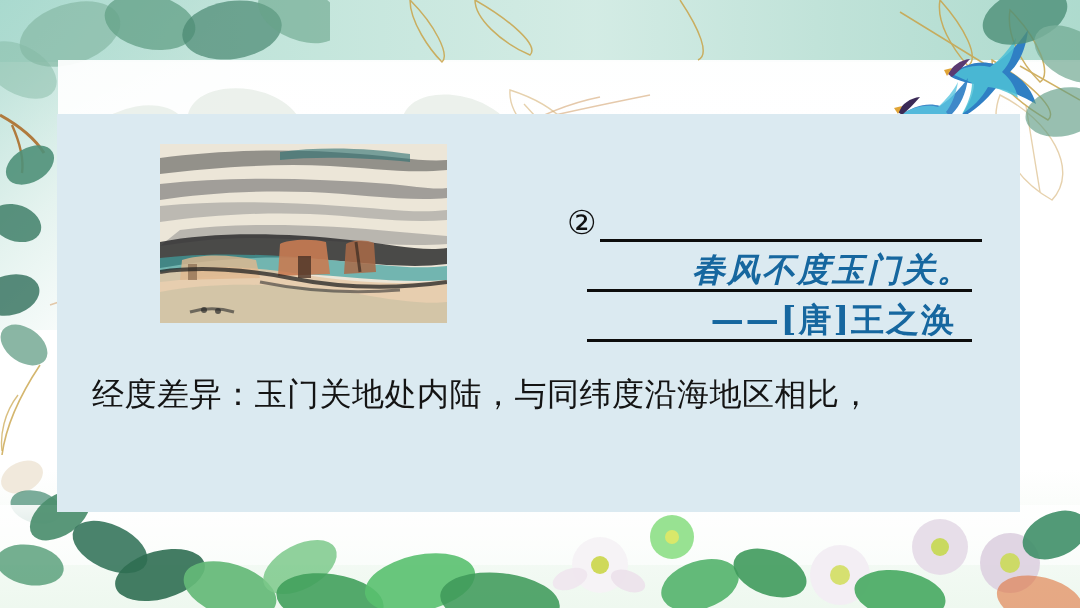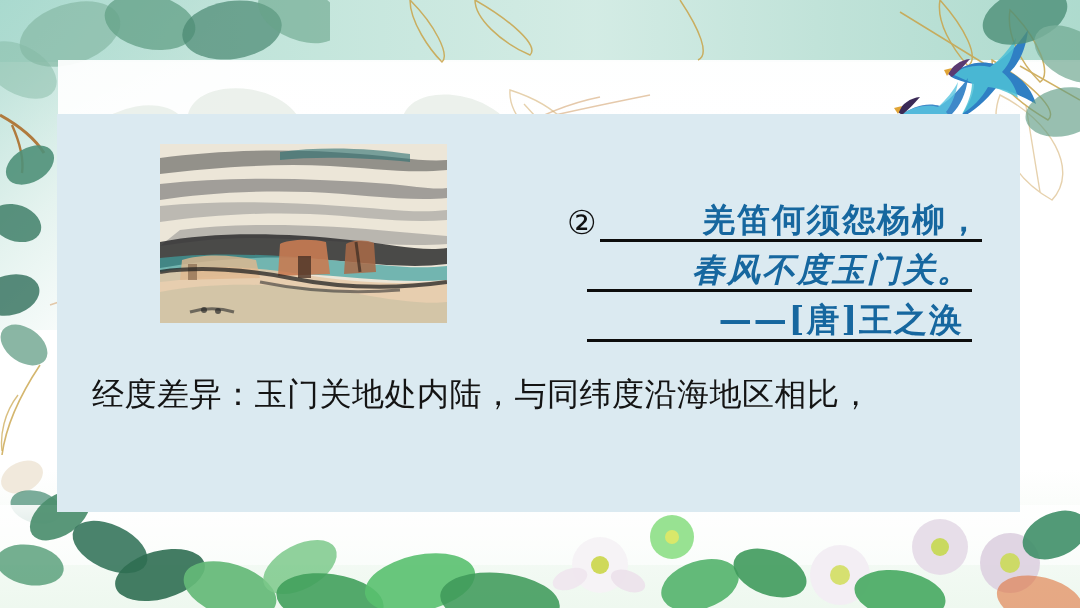--- a/index.html
+++ b/index.html
@@ -315,31 +315,30 @@
         <circle cx="44" cy="166" r="3" fill="#2a2a2a" opacity=".7"></circle>
         <circle cx="58" cy="167" r="3" fill="#2a2a2a" opacity=".7"></circle>
       </svg>
     </div>
 
     <div class="poem">
 
       <div class="poem-line">
         <span class="circnum">②</span>
         <span class="rule" style="left:88px;width:382px;"></span>
-        <span class="zh-blue">羌笛何须怨杨柳，</span>
       </div>
 
       <div class="poem-line">
         <span class="rule" style="left:75px;width:385px;"></span>
         <span class="zh-blue" style="margin-right:10px;font-style:italic;">春风不度玉门关。</span>
       </div>
 
       <div class="poem-line">
         <span class="rule" style="left:75px;width:385px;"></span>
-        <span class="zh-blue" style="margin-right:18px;">——[唐]王之涣</span>
+        <span class="zh-blue" style="margin-right:26px;">——[唐]王之涣</span>
       </div>
 
     </div>
 
     <div class="explain">
       <div>经度差异：玉门关地处内陆，与同纬度沿海地区相比，</div>
     </div>
 
   </div>
 </div>

